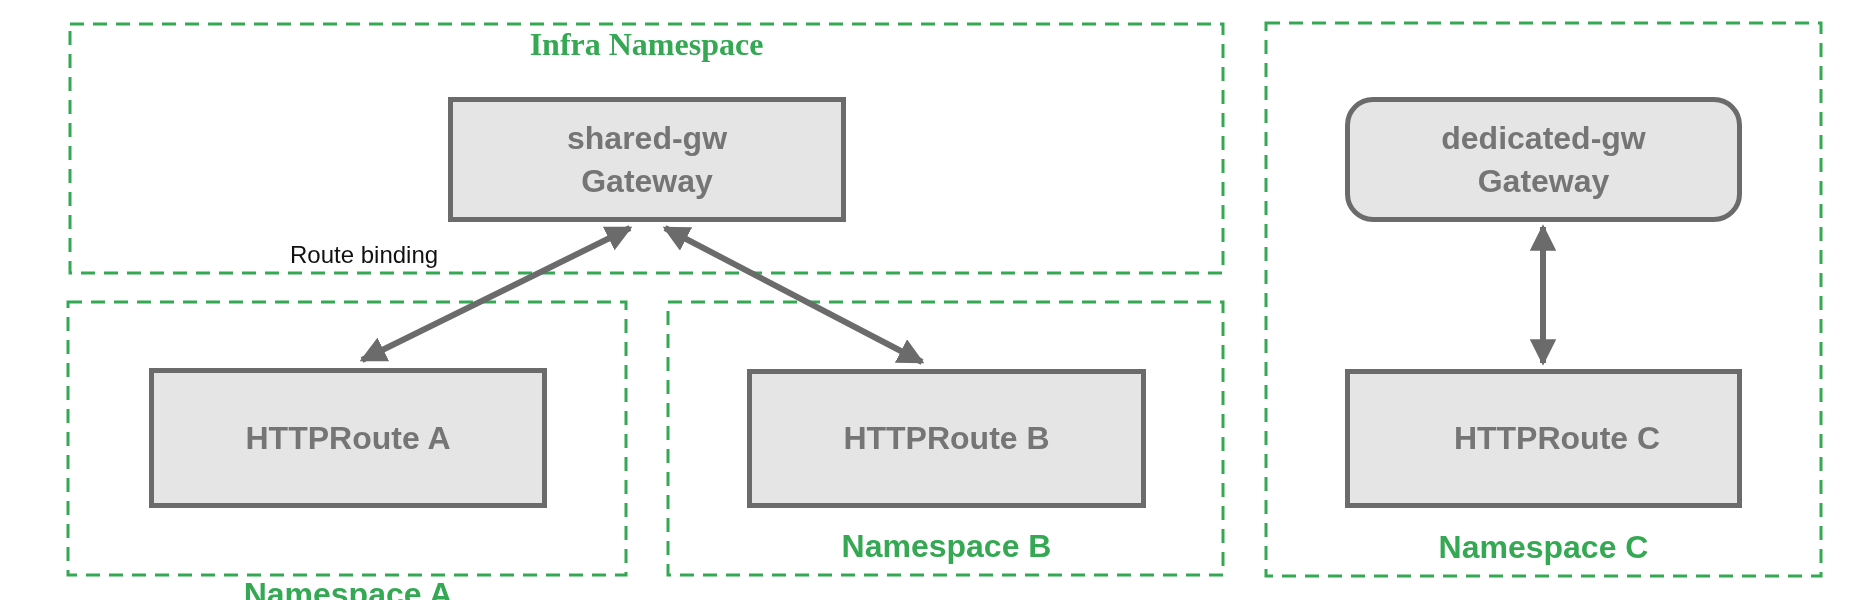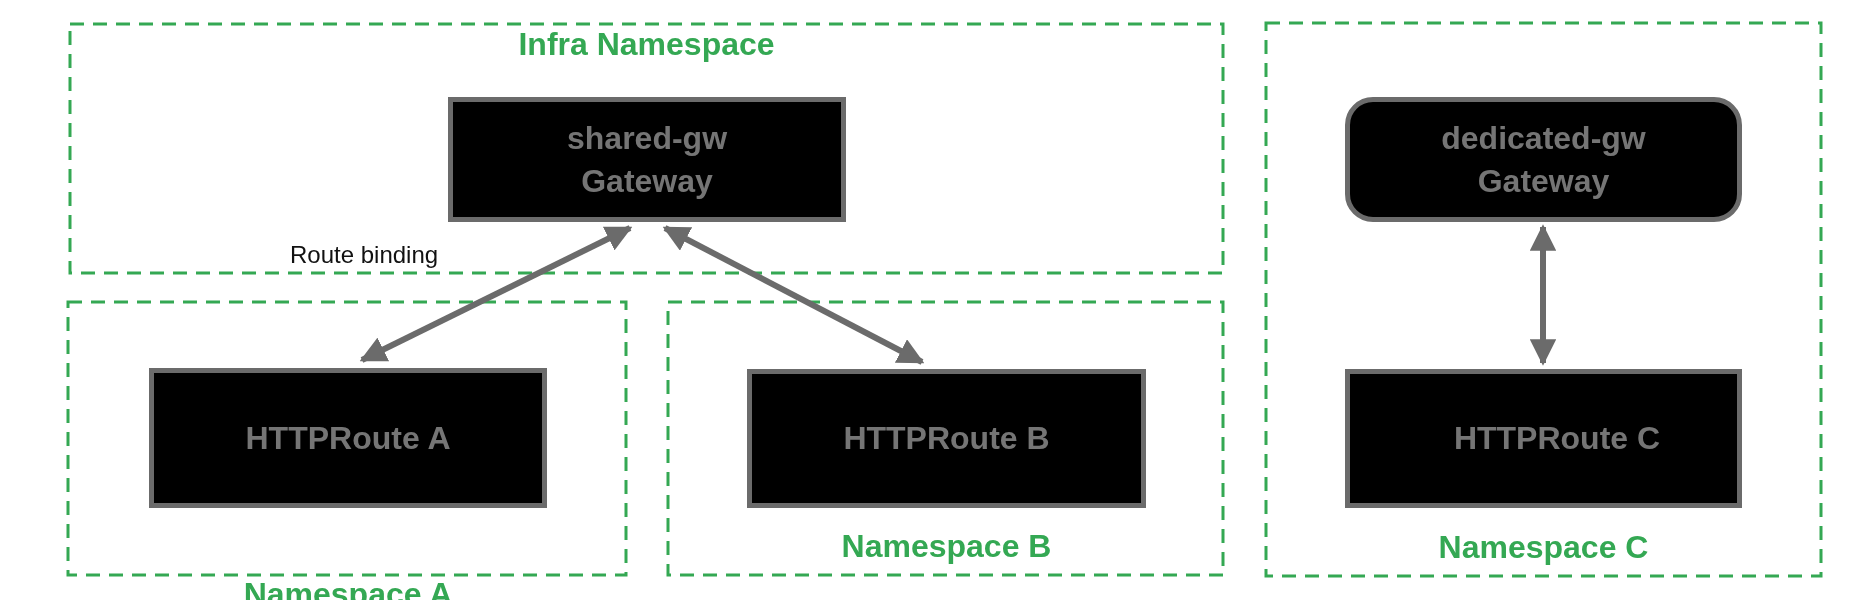--- a/index.html
+++ b/index.html
@@ -19,21 +19,21 @@
     overflow: hidden;
   }
   .layer-svg {
     position: absolute;
     left: 0; top: 0;
     z-index: 1;
   }
   .node {
     position: absolute;
     z-index: 2;
-    background: #000000;
+    background: #e5e5e5;
     border: 5px solid var(--gray-border);
     box-sizing: border-box;
     display: flex;
     flex-direction: column;
     align-items: center;
     justify-content: center;
     text-align: center;
     color: var(--gray-text);
     font-weight: 700;
     font-size: 32px;
@@ -46,21 +46,21 @@
   .node-route-c      { left: 1345px; top: 369px; width: 397px; height: 139px; padding-left: 27px; }
   .ns-label {
     position: absolute;
     z-index: 3;
     color: var(--green);
     font-weight: 700;
     font-size: 32px;
     text-align: center;
     white-space: nowrap;
   }
-  .label-infra { left: 70px;   top: 26px;  width: 1153px; }
+  .label-infra { left: 70px;   top: 26px;  width: 1153px; font-family: Liberation Serif, serif; }
   .label-ns-a  { left: 149px;  top: 528px; width: 398px; margin-top: 48px; }
   .label-ns-b  { left: 747px;  top: 528px; width: 399px; text-align: center; }
   .label-ns-c  { left: 1345px; top: 529px; width: 397px; }
   .annotation {
     position: absolute;
     z-index: 3;
     left: 290px;
     top: 241px;
     color: var(--annotation);
     font-size: 24px;

